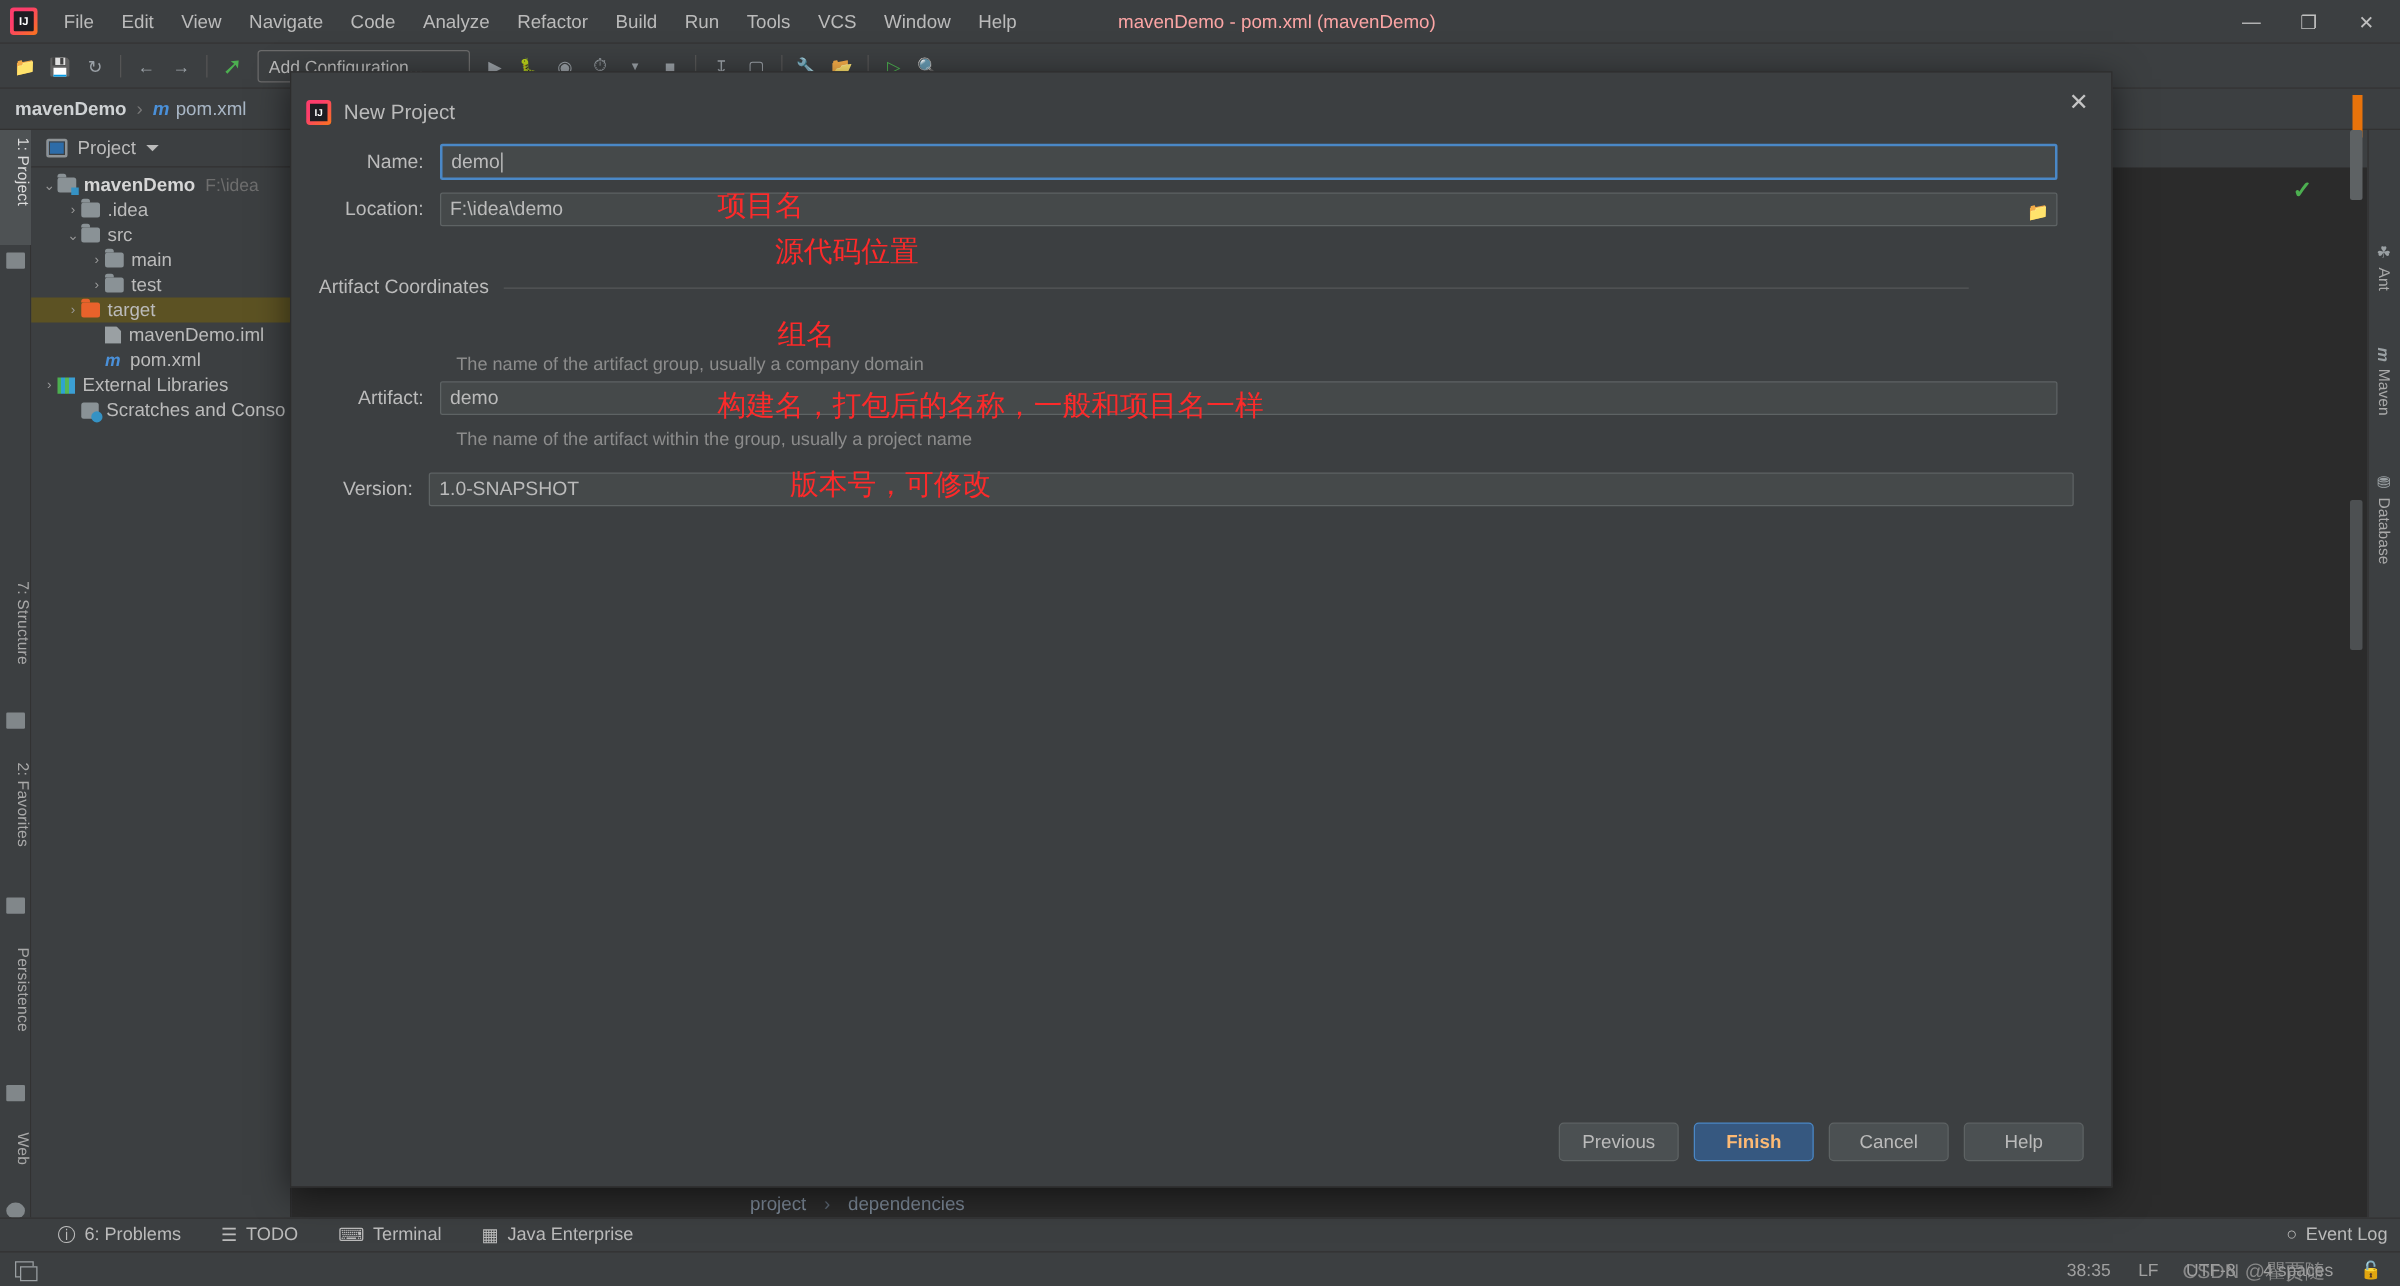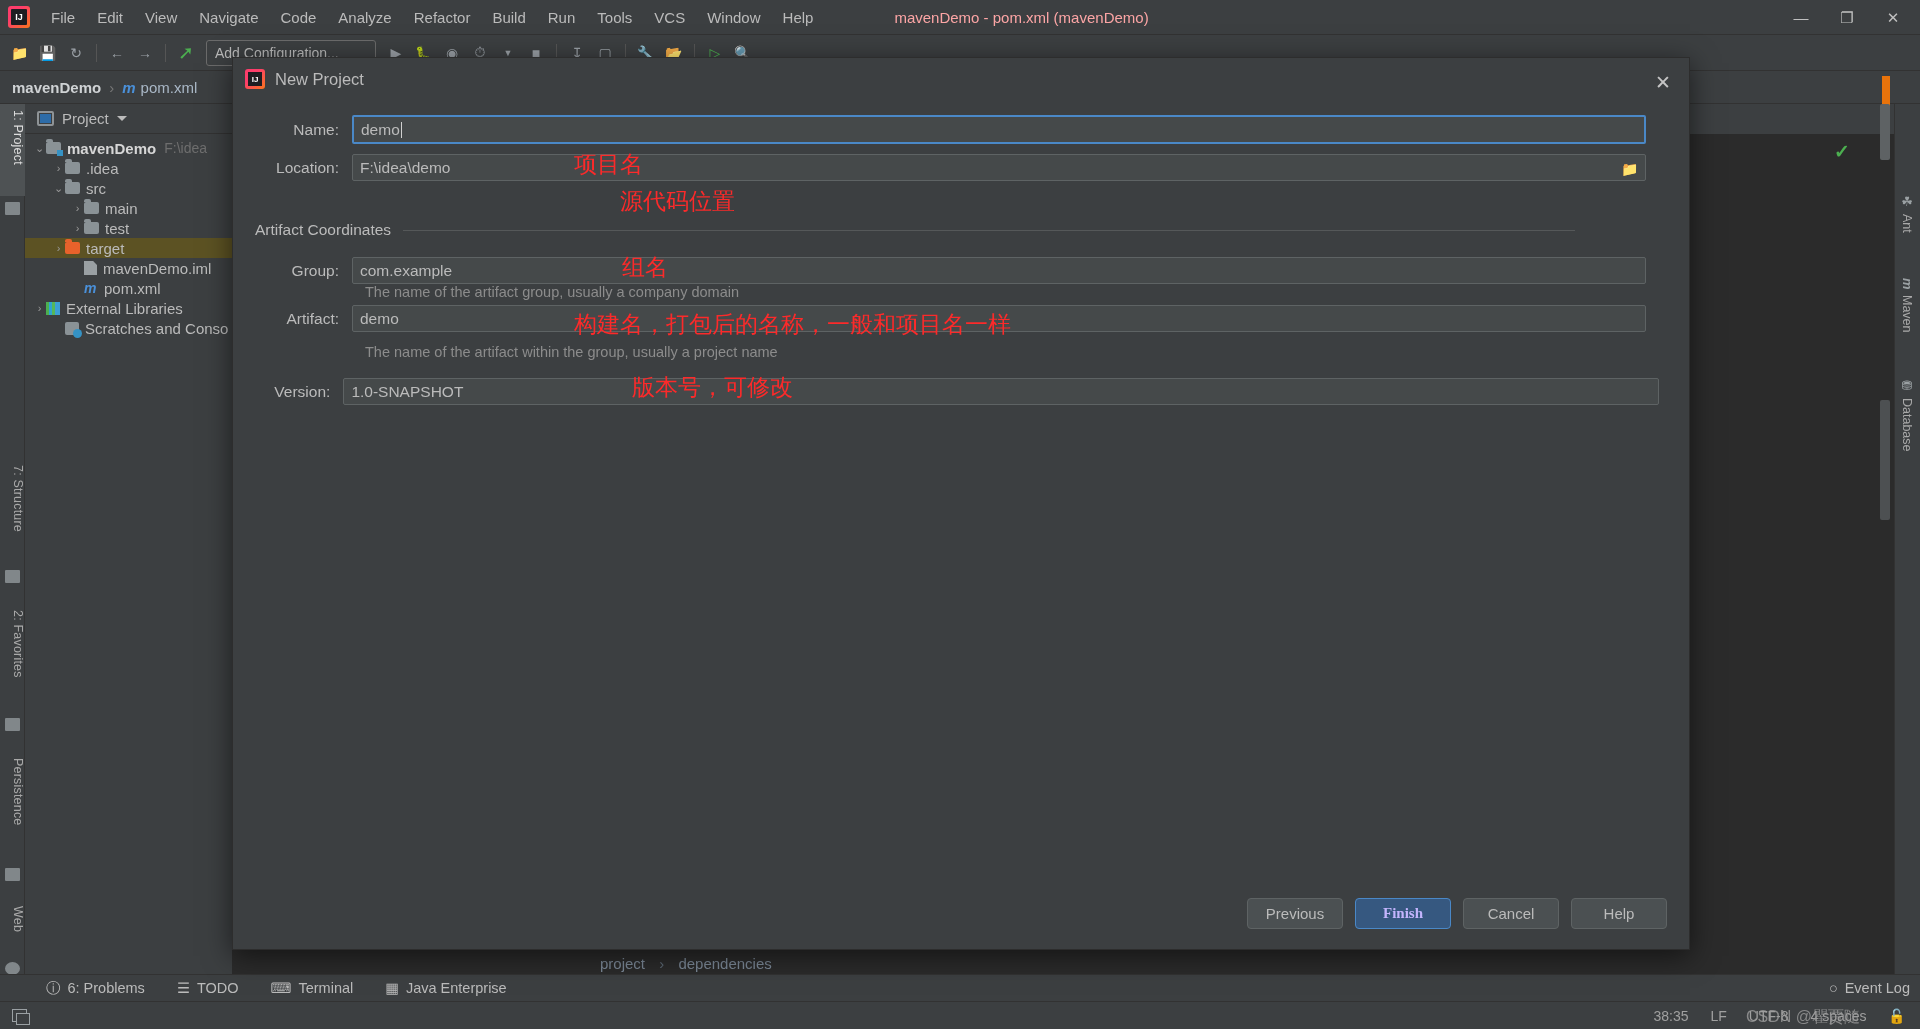--- a/index.html
+++ b/index.html
@@ -144,21 +144,21 @@
   .win-stack { width: 15px; height: 13px; margin-left: 12px; border: 1.5px solid #9aa0a3; position: relative; }
   .win-stack::after { content:""; position:absolute; left:3px; top:3px; right:-4px; bottom:-4px; border:1.5px solid #9aa0a3; background:#3c3f41; }
   .watermark { position: absolute; right: 60px; bottom: 1px; color: #9b9b9b; font-size: 16px; opacity: .8; }
 
   
   .dialog {
     position: absolute; left: 232px; top: 57px; width: 1458px; height: 893px;
     background: #3c3f41; border: 1px solid #2d2d2d;
     box-shadow: 0 6px 26px rgba(0,0,0,.55);
   }
-  .dlg-title { height: 42px; display: flex; align-items: center; padding-left: 12px; gap: 10px; }
+  .dlg-title { height: 42px; display: flex; align-items: flex-end; padding-left: 12px; gap: 10px; }
   .dlg-ico { width: 20px; height: 20px; border-radius: 3px; position: relative;
     background: linear-gradient(135deg,#fc3d6b 0%,#fc3d6b 35%,#f9761c 100%); }
   .dlg-ico::after { content:"IJ"; position:absolute; inset:3px; background:#1d1d22; color:#fff;
     font-size:8px; font-weight:bold; display:flex; align-items:center; justify-content:center; }
   .dlg-title-text { color: #bbbbbb; font-size: 16.5px; }
   .dlg-close { position: absolute; right: 14px; top: 12px; width: 24px; height: 24px;
     color: #c5c5c5; font-size: 19px; display: flex; align-items: center; justify-content: center; }
 
   .frow { position: absolute; display: flex; align-items: center; }
   .flabel { color: #bbbbbb; font-size: 15.5px; text-align: right; width: 105px; padding-right: 13px; }
@@ -176,21 +176,21 @@
   .grouphdr .gt { color: #bbbbbb; font-size: 15.5px; white-space: nowrap; }
   .grouphdr .gl { flex: 1; height: 1px; background: #555859; }
 
   .annot { position: absolute; color: #fc2a2a; font-size: 23px; white-space: nowrap;
            font-family: "DejaVu Sans", sans-serif; }
 
   .dlg-buttons { position: absolute; right: 22px; bottom: 20px; display: flex; gap: 12px; }
   .btn { min-width: 96px; height: 31px; border: 1px solid #5e6364; border-radius: 4px;
     background: #4b5052; color: #bbbbbb; font-size: 15px; display: flex; align-items: center;
     justify-content: center; padding: 0 14px; }
-  .btn.primary { background: #365880; border-color: #4a88c7; color: #c4b5fd; font-weight: bold; font-family: Liberation Serif, serif; }
+  .btn.primary { background: #365880; border-color: #4a88c7; color: #fdba74; font-weight: bold; }
 </style>
 </head>
 <body>
 
 <div id="app">
 
   <div class="menubar">
     <div class="ij-logo"></div>
     <div class="menu-item">File</div>
     <div class="menu-item">Edit</div>
@@ -416,26 +416,20 @@
         <span>F:\idea\demo</span>
         <span class="folder-btn">📁</span>
       </div>
     </div>
 
     <div class="grouphdr" style="left:22px; top:163px;">
       <span class="gt">Artifact Coordinates</span>
       <span class="gl"></span>
     </div>
 
-    <div class="frow" style="left:14px; top:160px; width:1412px; top:162px; margin-top:37px;">
-      <div class="flabel">Group:</div>
-      <div class="finput" style="width:1294px;">
-        <span>com.example</span>
-      </div>
-    </div>
     <div class="fhint" style="left:132px; top:226px;">The name of the artifact group, usually a company domain</div>
 
     <div class="frow" style="left:14px; top:247px; width:1412px;">
       <div class="flabel">Artifact:</div>
       <div class="finput" style="width:1294px;">
         <span>demo</span>
       </div>
     </div>
     <div class="fhint" style="left:132px; top:286px;">The name of the artifact within the group, usually a project name</div>
 

